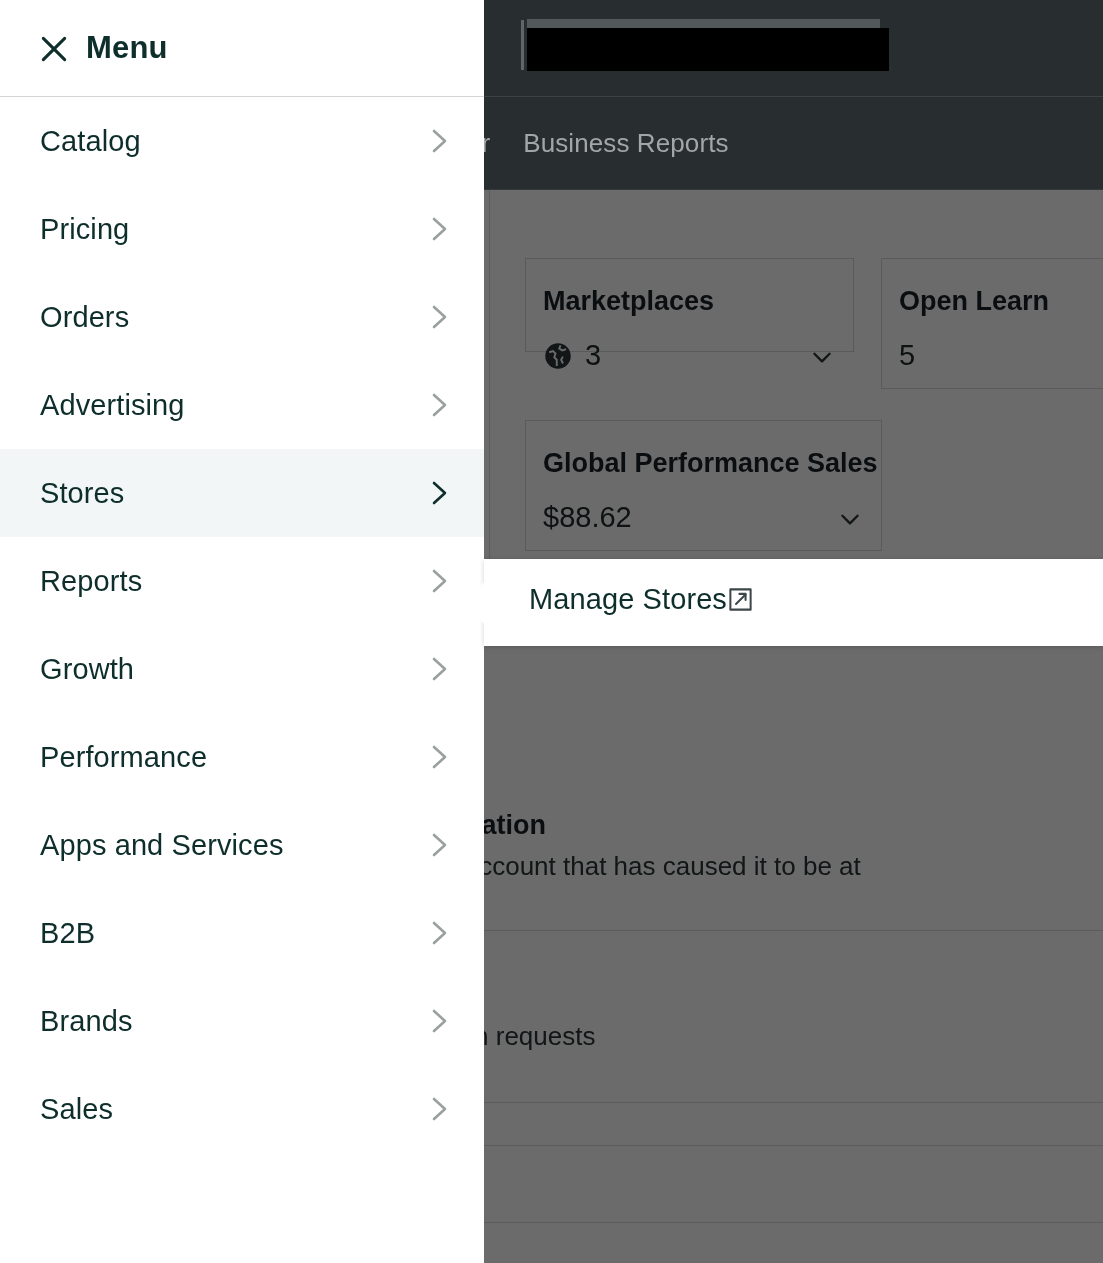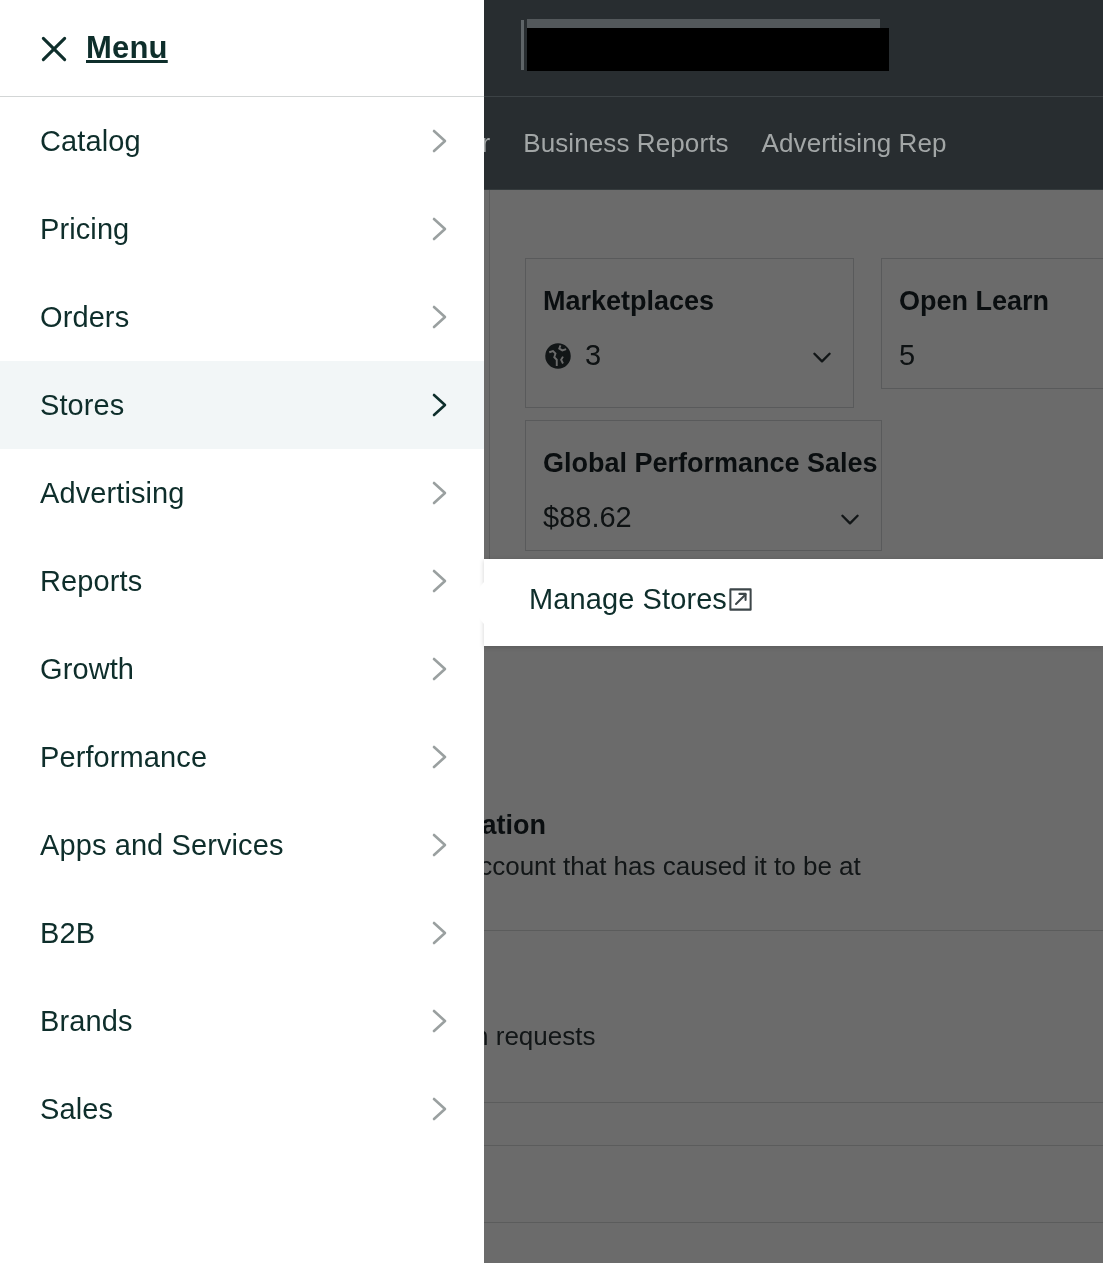--- a/index.html
+++ b/index.html
@@ -109,21 +109,21 @@
     position:absolute; left:0; top:0; width:484px; height:97px;
     display:flex; align-items:center;
   }
   .close-icon {
     position:absolute; left:38px; top:33px; width:32px; height:32px;
     cursor:pointer;
   }
   .close-icon svg { width:32px; height:32px; display:block; }
   .menu-label {
     position:absolute; left:86px; top:30px;
-    font-size:31px; font-weight:bold; color:#0e2e2b; letter-spacing:0.2px;text-decoration:underline;
+    font-size:31px; font-weight:bold; color:#0e2e2b; letter-spacing:0.2px;
   }
   .drawer-divider {
     position:absolute; left:0; top:96px; width:484px; height:1px;
     background:#d3d6d6;
   }
 
   .menu-list {
     position:absolute; left:0; top:97px; width:416px;
   }
   .menu-item {
@@ -181,29 +181,28 @@
         <div class="search-strip"></div>
         <div class="search-redact"></div>
       </div>
     </div>
     <div class="header-divider"></div>
 
     <div class="navbar">
       <div class="navbar-inner">
         <span class="nav-link">aign Manager</span>
         <span class="nav-link">Business Reports</span>
-        <span class="nav-link">Advertising Rep</span>
       </div>
     </div>
     <div class="navbar-bottom"></div>
 
     <div class="content">
       <div class="content-rail"></div>
 
-      <div class="card" style="left:525px; top:68px; width:329px; height:150px;">
+      <div class="card" style="left:525px; top:68px; width:329px; height:94px;">
         <div class="card-title">Marketplaces</div>
         <div class="card-value">
           <span class="globe-icon">
             <svg viewBox="0 0 24 24" fill="none" stroke="#2c3538" stroke-width="1.6">
               <circle cx="12" cy="12" r="9.4" fill="#2c3538" stroke="none"></circle>
               <circle cx="12" cy="12" r="9.4" stroke="#2c3538" fill="none"></circle>
               <path d="M5 9 L8 8 L10 10 L9 13 L11 15 L11 20" stroke="#ffffff" stroke-width="1.5" fill="none"></path>
               <path d="M14 3.5 L13 6 L15.5 7.5 L18.5 6.5" stroke="#ffffff" stroke-width="1.5" fill="none"></path>
               <path d="M16 12.5 L14.5 15 L16 18" stroke="#ffffff" stroke-width="1.5" fill="none"></path>
             </svg>
@@ -289,32 +288,32 @@
           </span>
         </div>
         <div class="menu-item">
           <span class="menu-item-label">Orders</span>
           <span class="menu-chevron">
             <svg viewBox="0 0 24 30" fill="none" stroke="#9aa0a0" stroke-width="2.6" stroke-linecap="round" stroke-linejoin="round">
               <polyline points="7,5 18,15 7,25"></polyline>
             </svg>
           </span>
         </div>
+        <div class="menu-item">
+          <span class="menu-item-label">Advertising</span>
+          <span class="menu-chevron">
+            <svg viewBox="0 0 24 30" fill="none" stroke="#9aa0a0" stroke-width="2.6" stroke-linecap="round" stroke-linejoin="round">
+              <polyline points="7,5 18,15 7,25"></polyline>
+            </svg>
+          </span>
+        </div>
         <div class="menu-item active">
           <span class="menu-item-label">Stores</span>
           <span class="menu-chevron">
             <svg viewBox="0 0 24 30" fill="none" stroke="#0e2e2b" stroke-width="2.6" stroke-linecap="round" stroke-linejoin="round">
-              <polyline points="7,5 18,15 7,25"></polyline>
-            </svg>
-          </span>
-        </div>
-        <div class="menu-item">
-          <span class="menu-item-label">Advertising</span>
-          <span class="menu-chevron">
-            <svg viewBox="0 0 24 30" fill="none" stroke="#9aa0a0" stroke-width="2.6" stroke-linecap="round" stroke-linejoin="round">
               <polyline points="7,5 18,15 7,25"></polyline>
             </svg>
           </span>
         </div>
         <div class="menu-item">
           <span class="menu-item-label">Reports</span>
           <span class="menu-chevron">
             <svg viewBox="0 0 24 30" fill="none" stroke="#9aa0a0" stroke-width="2.6" stroke-linecap="round" stroke-linejoin="round">
               <polyline points="7,5 18,15 7,25"></polyline>
             </svg>

